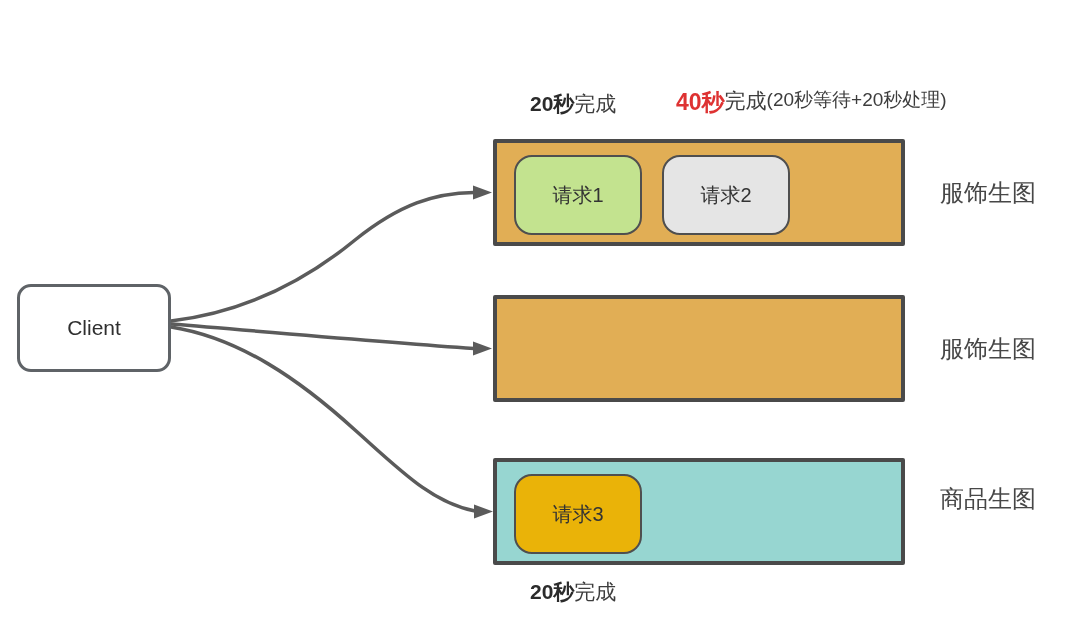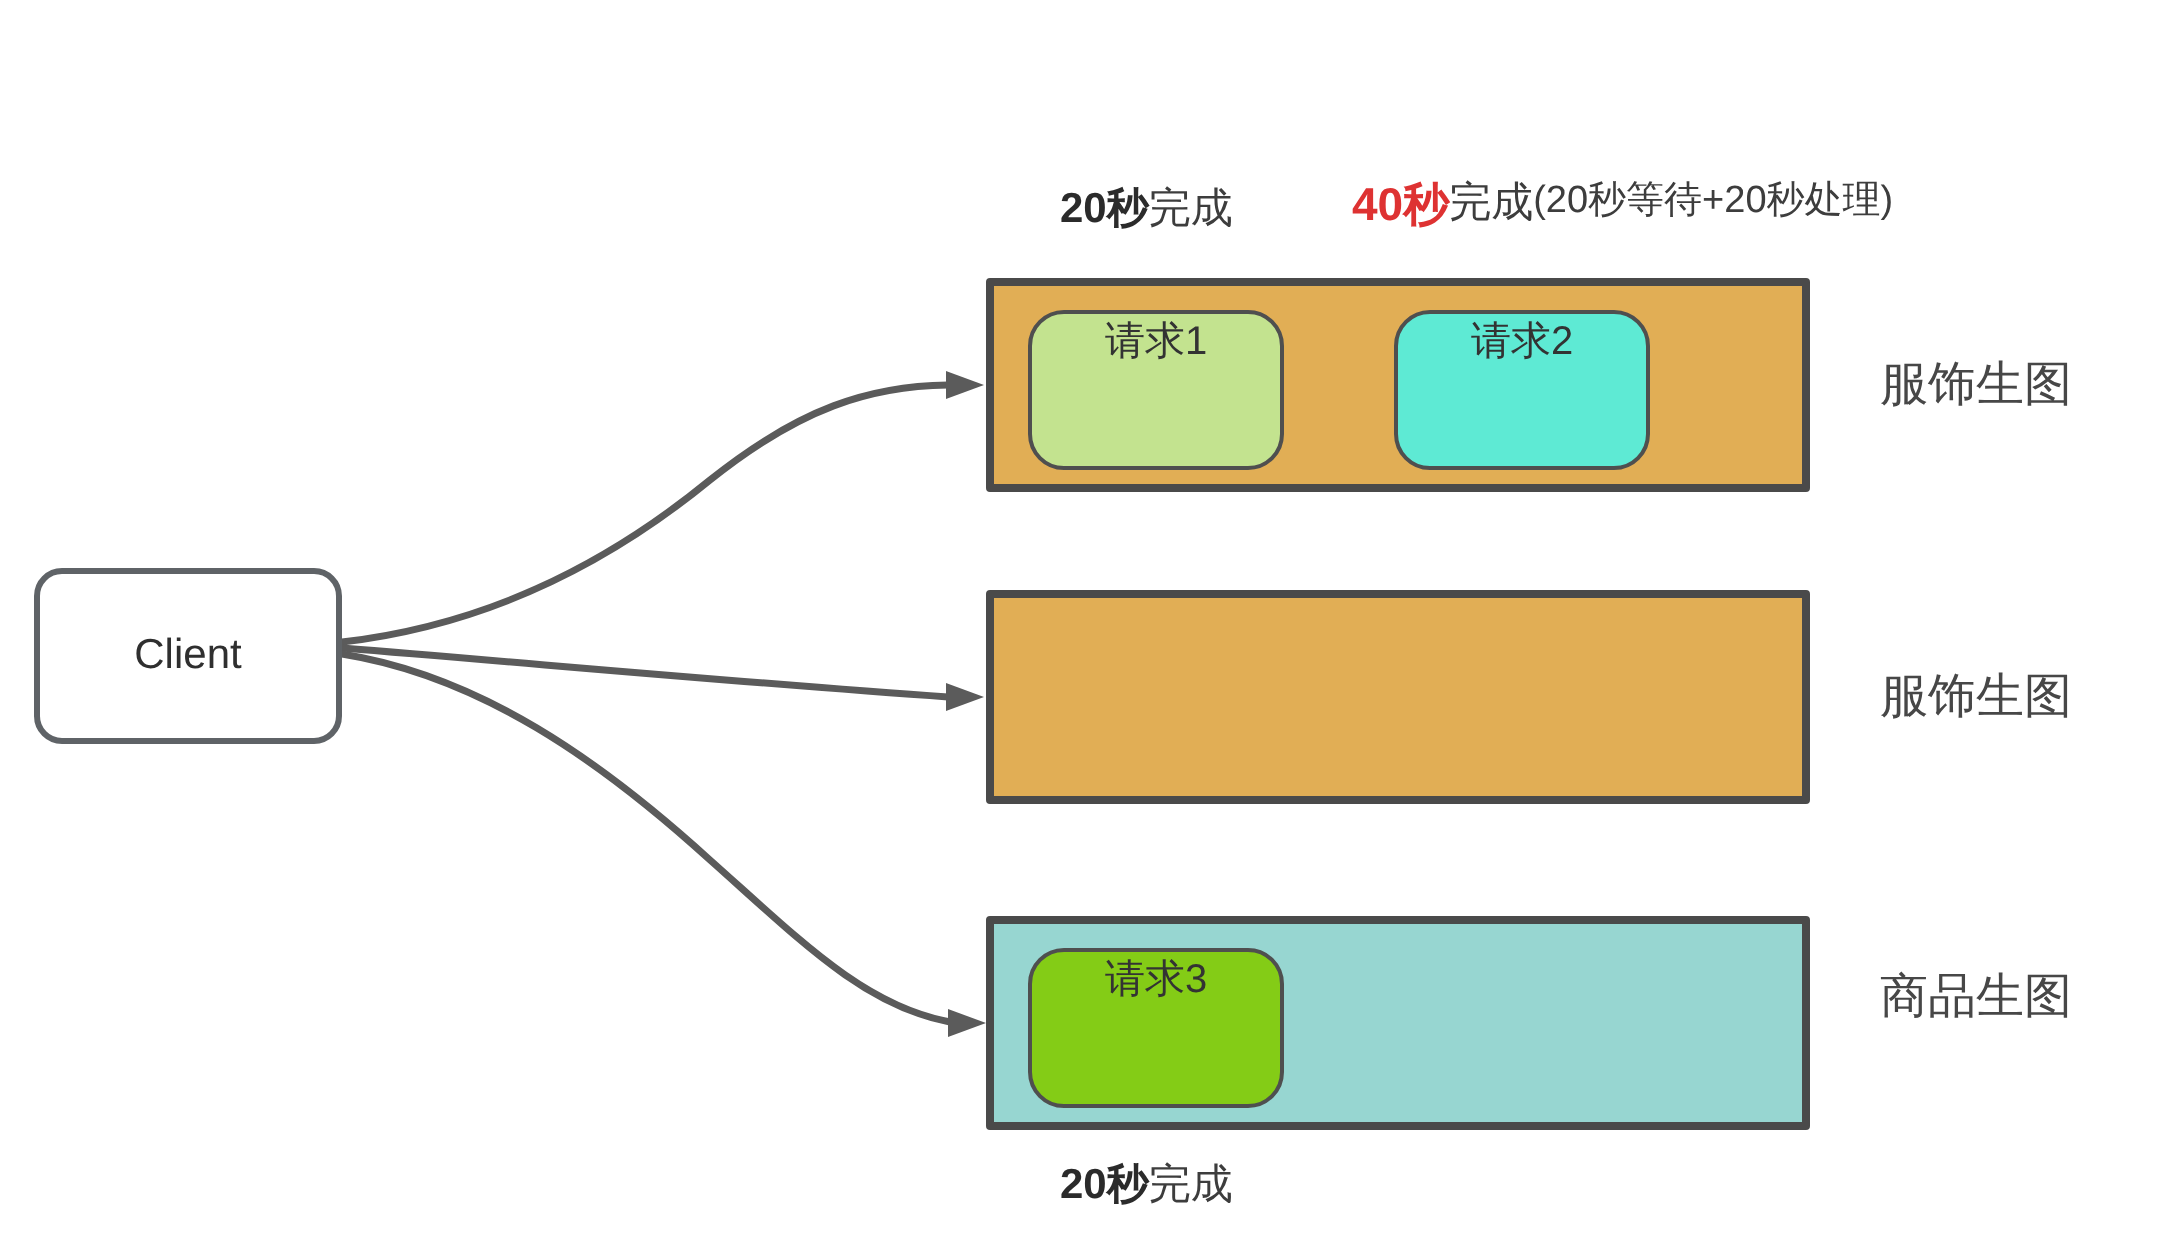--- a/index.html
+++ b/index.html
@@ -56,20 +56,21 @@
   .lane-3 { top: 458px; }
 
   .chip {
     position: absolute;
     width: 128px;
     height: 80px;
     top: 12px;
     border: 2px solid #4f4f4f;
     border-radius: 18px;
     display: flex;
+    align-items: center;
     justify-content: center;
     font-size: 20px;
     color: #333333;
   }
   .chip-pos-1 { left: 17px; }
   .chip-pos-2 { left: 165px; }
 
   .lane-label {
     position: absolute;
     left: 940px;
@@ -128,31 +129,31 @@
   <div class="annotation ann-top-right">
     <span class="red" style="color: rgb(222, 50, 50);">40秒</span>
       <span>完成</span>
       <span class="paren">(20秒等待+20秒处理)</span>
   </div>
 
   <div class="lane lane-1" style="background-color: rgb(225, 174, 85);">
     <div class="chip chip-pos-1" style="background-color: rgb(195, 227, 143);">
       <span>请求1</span>
     </div>
-    <div class="chip chip-pos-2" style="background-color: #5eead4; margin-left: 35px;">
+    <div class="chip chip-pos-2" style="background-color: #e5e5e5;">
       <span>请求2</span>
     </div>
   </div>
   <div class="lane-label lane-label-1">服饰生图</div>
 
   <div class="lane lane-2" style="background-color: rgb(225, 174, 85);"></div>
   <div class="lane-label lane-label-2">服饰生图</div>
 
   <div class="lane lane-3" style="background-color: rgb(151, 214, 209);">
-    <div class="chip chip-pos-1" style="background-color: #84cc16;">
+    <div class="chip chip-pos-1" style="background-color: #eab308;">
       <span>请求3</span>
     </div>
   </div>
   <div class="lane-label lane-label-3">商品生图</div>
 
   <div class="annotation ann-bottom">
     <span class="strong">20秒</span>
       <span>完成</span>
   </div>
 

